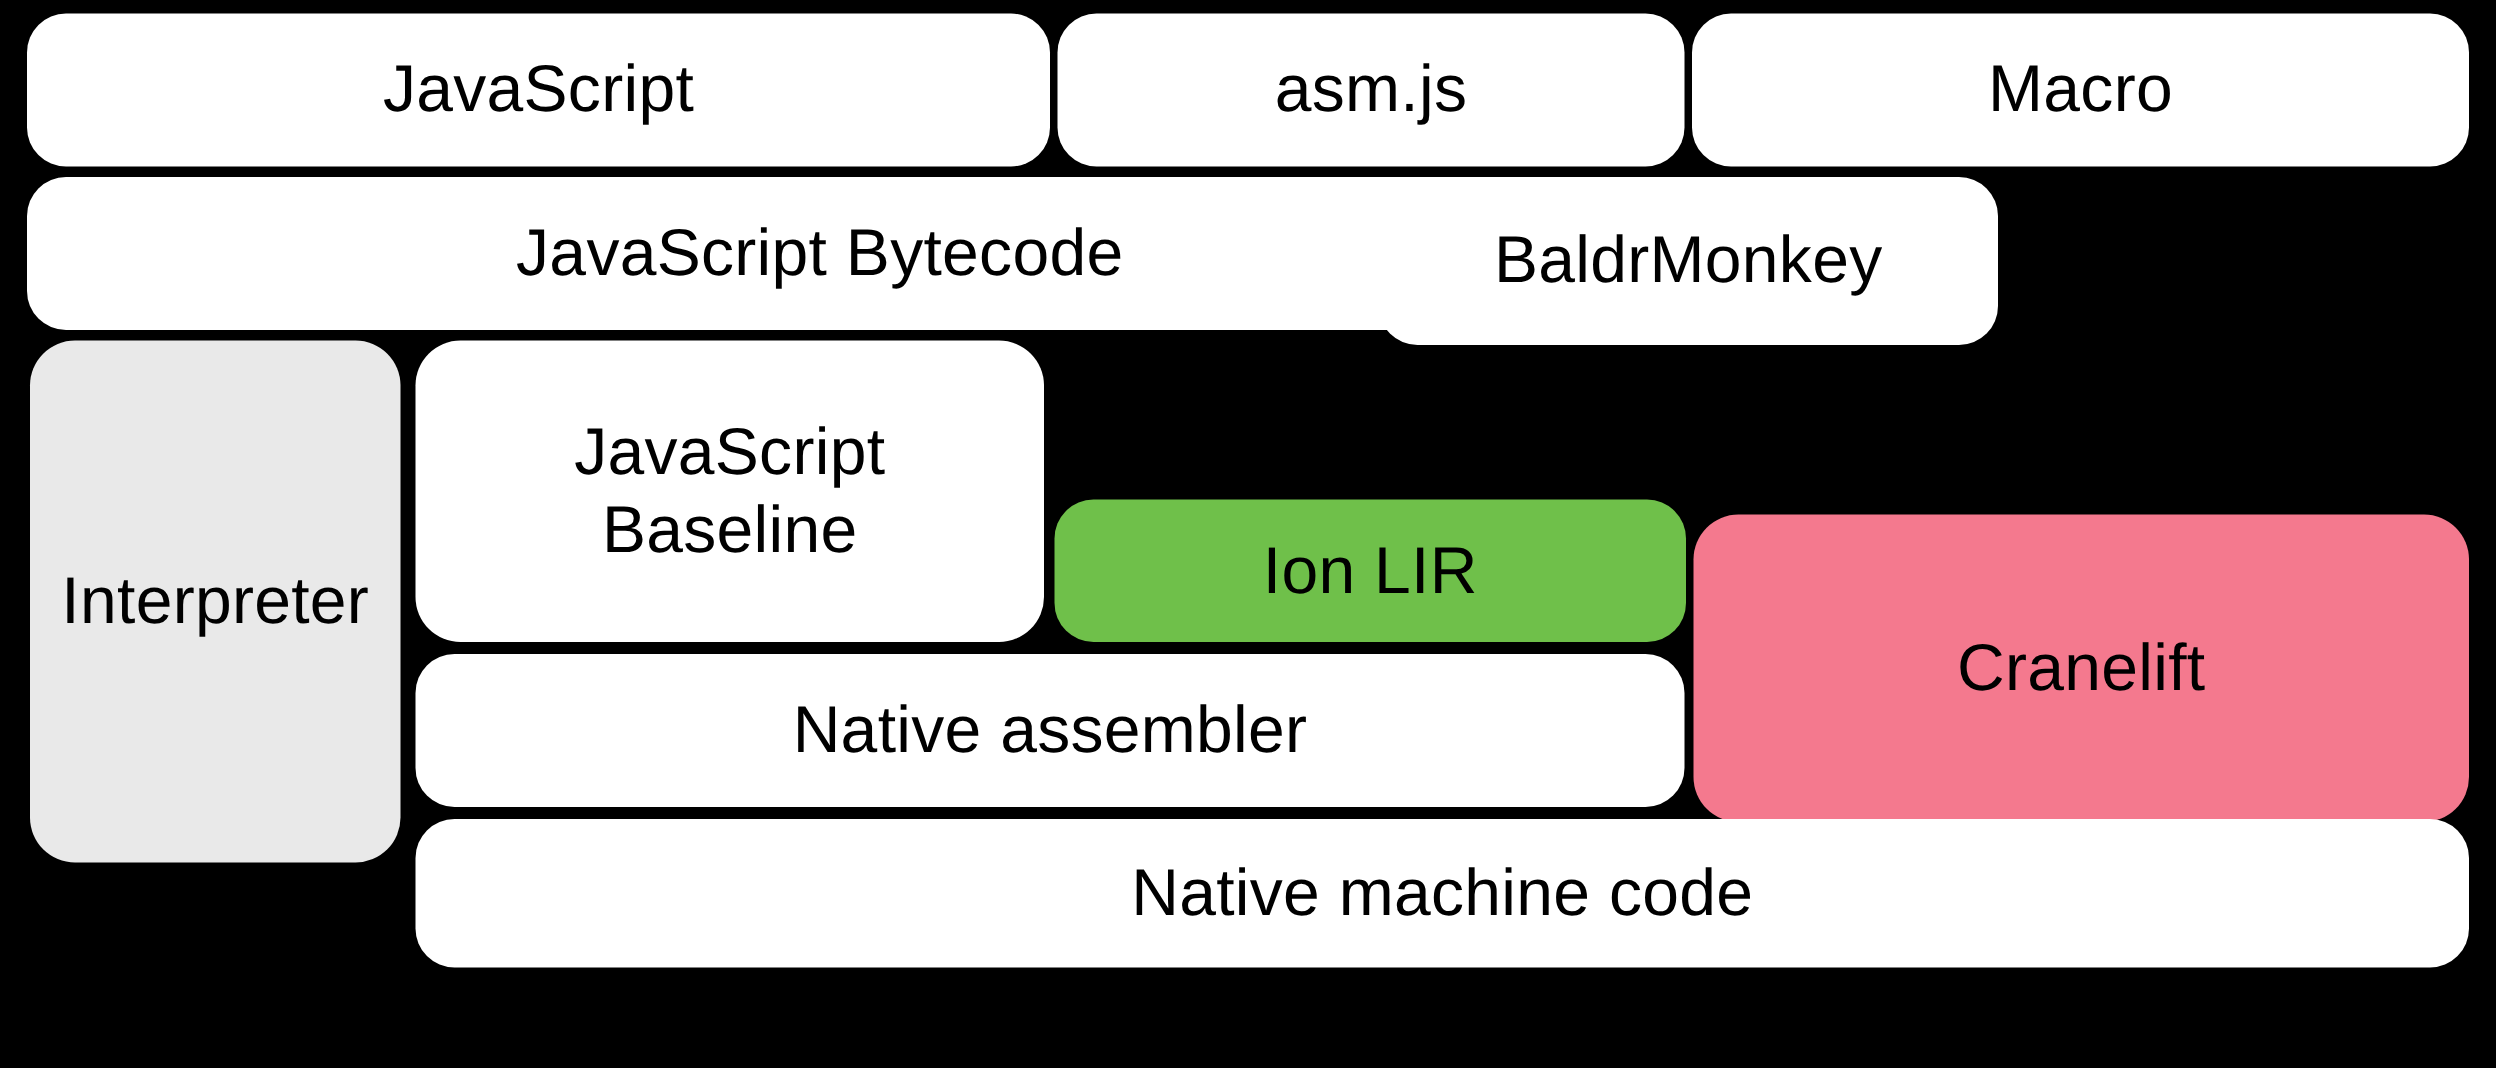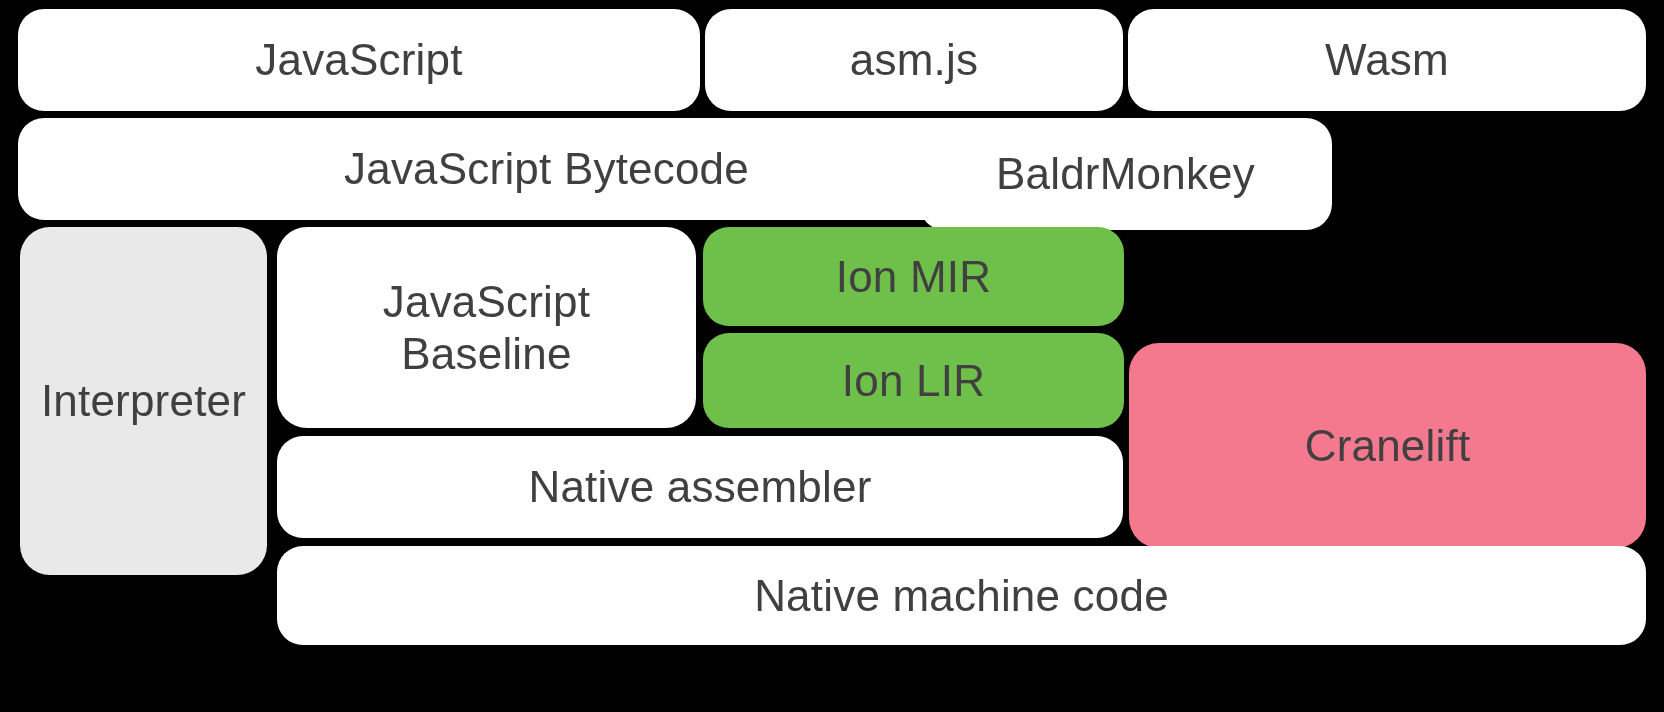--- a/index.html
+++ b/index.html
@@ -20,21 +20,21 @@
   }
   .box {
     position: absolute;
     box-sizing: border-box;
     display: flex;
     align-items: center;
     justify-content: center;
     text-align: center;
     border-radius: 26px;
     background: #ffffff;
-    color: #404040;
+    color: #000000;
     font-family: "Liberation Sans", sans-serif;
     font-size: 44px;
     font-weight: 400;
     line-height: 1.18;
     letter-spacing: 0.2px;
     white-space: pre-line;
     user-select: none;
   }
   .box.gray   { background: #e9e9e9; }
   .box.green  { background: #6fc04a; }
@@ -43,32 +43,31 @@
 </style>
 </head>
 <body>
 
 <div id="stage">
 
   <div class="box" style="left:18px; top:9px; width:682px; height:102px;">JavaScript</div>
 
   <div class="box" style="left:705px; top:9px; width:418px; height:102px;">asm.js</div>
 
-  <div class="box" style="left:1128px; top:9px; width:518px; height:102px;">Wasm</div>
+  <div class="box" style="left:1128px; top:9px; width:518px; height:102px;">Macro</div>
 
   <div class="box" style="left:18px; top:118px; width:1057px; height:102px;">JavaScript Bytecode</div>
 
   <div class="box" style="left:919px; top:118px; width:413px; height:112px;">BaldrMonkey</div>
 
   <div class="box gray tall" style="left:20px; top:227px; width:247px; height:348px;">Interpreter</div>
 
   <div class="box tall" style="left:277px; top:227px; width:419px; height:201px;">JavaScript
 Baseline</div>
 
-  <div class="box green" style="left:703px; top:227px; width:421px; height:99px;">Ion MIR</div>
 
   <div class="box green" style="left:703px; top:333px; width:421px; height:95px;">Ion LIR</div>
 
   <div class="box pink tall" style="left:1129px; top:333px; width:517px; height:205px;">Cranelift</div>
 
   <div class="box" style="left:277px; top:436px; width:846px; height:102px;">Native assembler</div>
 
   <div class="box" style="left:277px; top:546px; width:1369px; height:99px;">Native machine code</div>
 
 </div>

